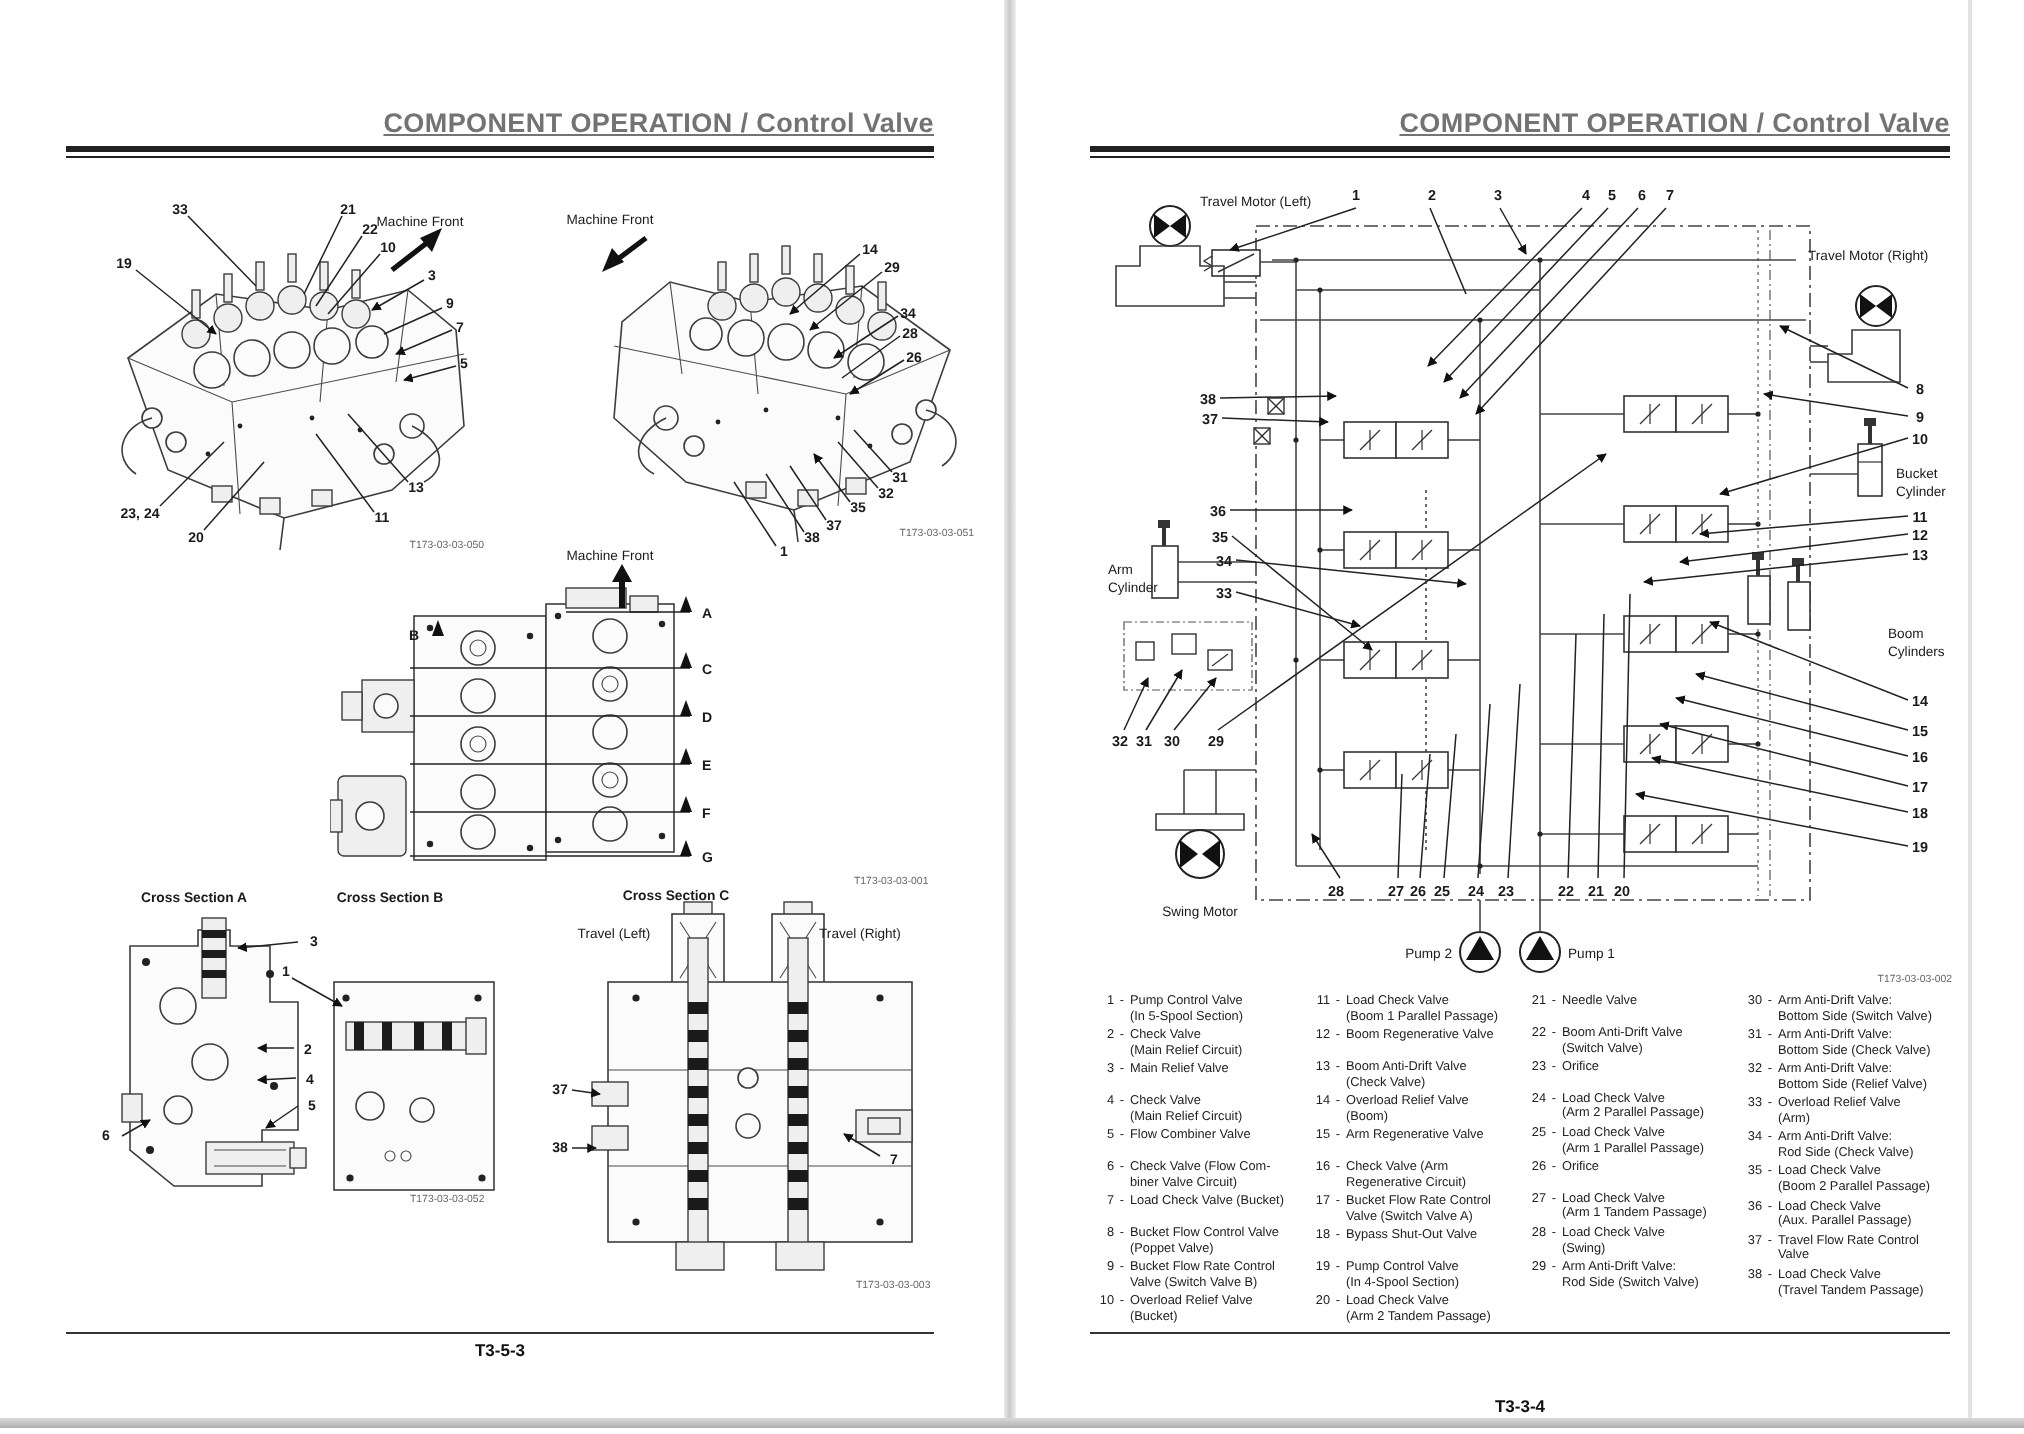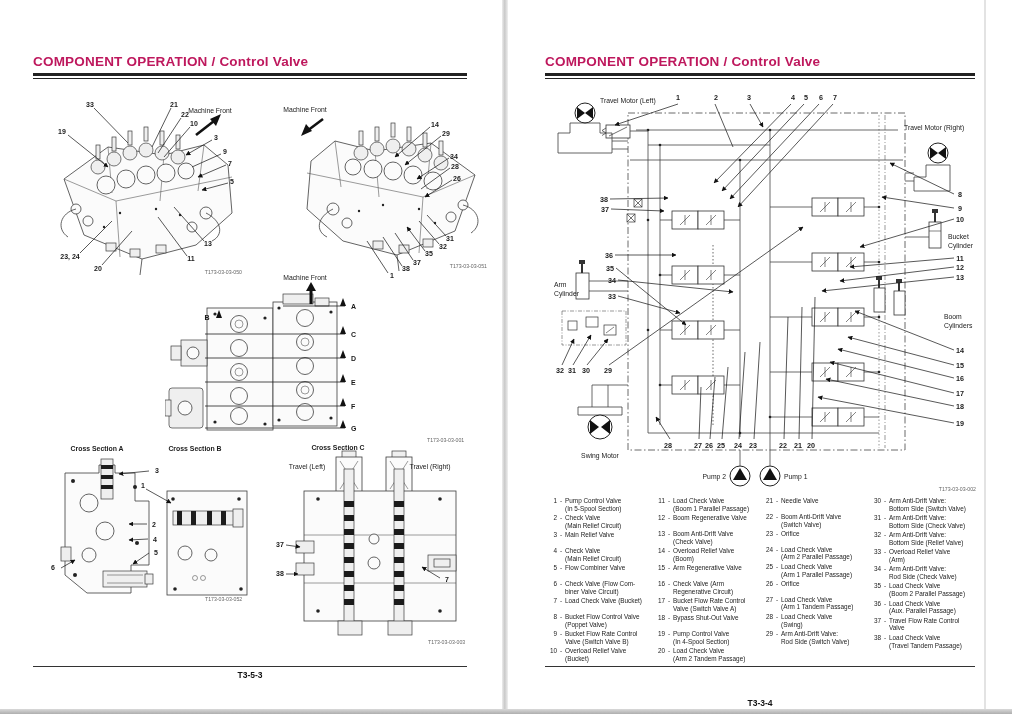--- a/index.html
+++ b/index.html
@@ -6,21 +6,21 @@
   .canvas{position:relative;width:1012px;height:717px;background:#ffffff;overflow:hidden;
           font-family:"Liberation Sans",sans-serif;color:#1a1a1a;}
   .page{position:absolute;top:0;height:710px;background:#fff;}
   .page.left{left:28px;width:475px;}
   .page.right{left:508px;width:476px;border-right:2px solid #e3e3e3;}
   .gutter{position:absolute;left:502px;top:0;width:6px;height:710px;
           background:linear-gradient(90deg,#ececec,#c9c9c9 45%,#f0f0f0);}
   .bottom-edge{position:absolute;left:0;top:709px;width:1012px;height:5px;
           background:linear-gradient(180deg,#d9d9d9,#aeaeae);}
   .pg-header{position:absolute;top:54px;font-weight:bold;font-size:13.5px;letter-spacing:.2px;
-          text-align:left;color:#be185d;}
+          text-align:right;color:#737373;text-decoration:underline;}
   .page.left .pg-header{left:5px;width:434px;}
   .page.right .pg-header{left:37px;width:430px;}
   .header-rule{position:absolute;top:73px;height:2px;border-top:3px solid #222;border-bottom:1px solid #222;}
   .page.left .header-rule{left:5px;width:434px;}
   .page.right .header-rule{left:37px;width:430px;}
   .footer-rule{position:absolute;top:666px;height:0;border-top:1.5px solid #333;}
   .page.left .footer-rule{left:5px;width:434px;}
   .page.right .footer-rule{left:37px;width:430px;}
   .pg-footer{position:absolute;top:670px;font-size:8.5px;font-weight:bold;text-align:center;color:#111;}
   .page.left .pg-footer{left:5px;width:434px;}

